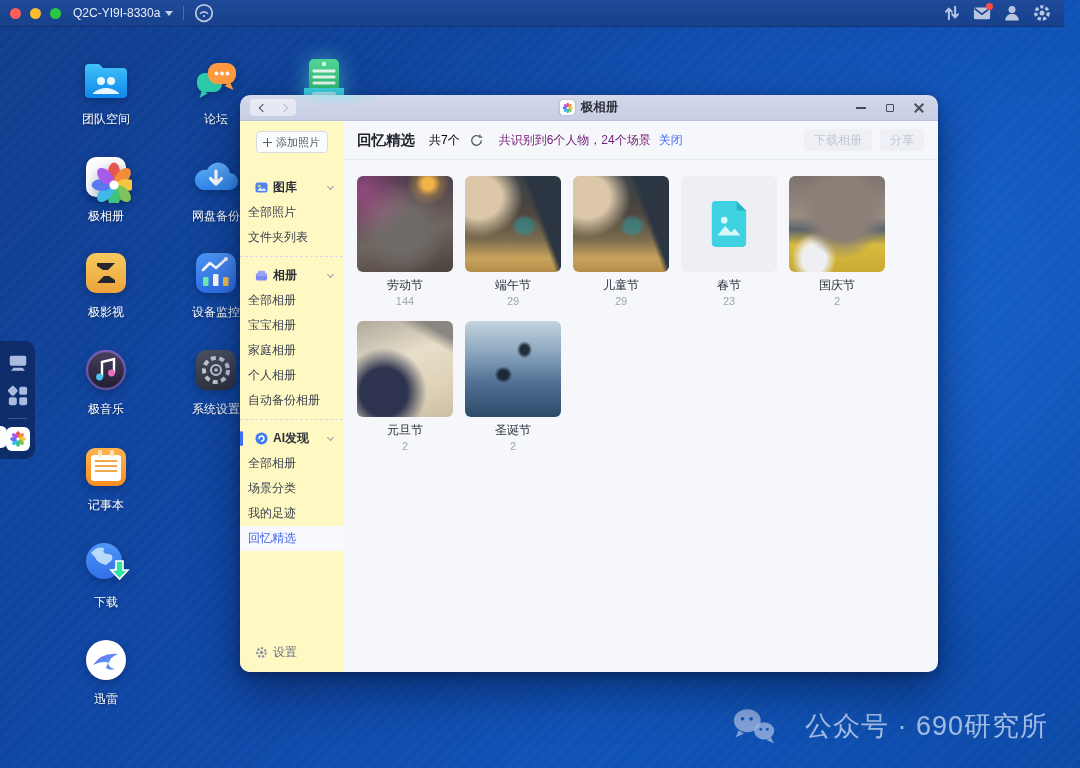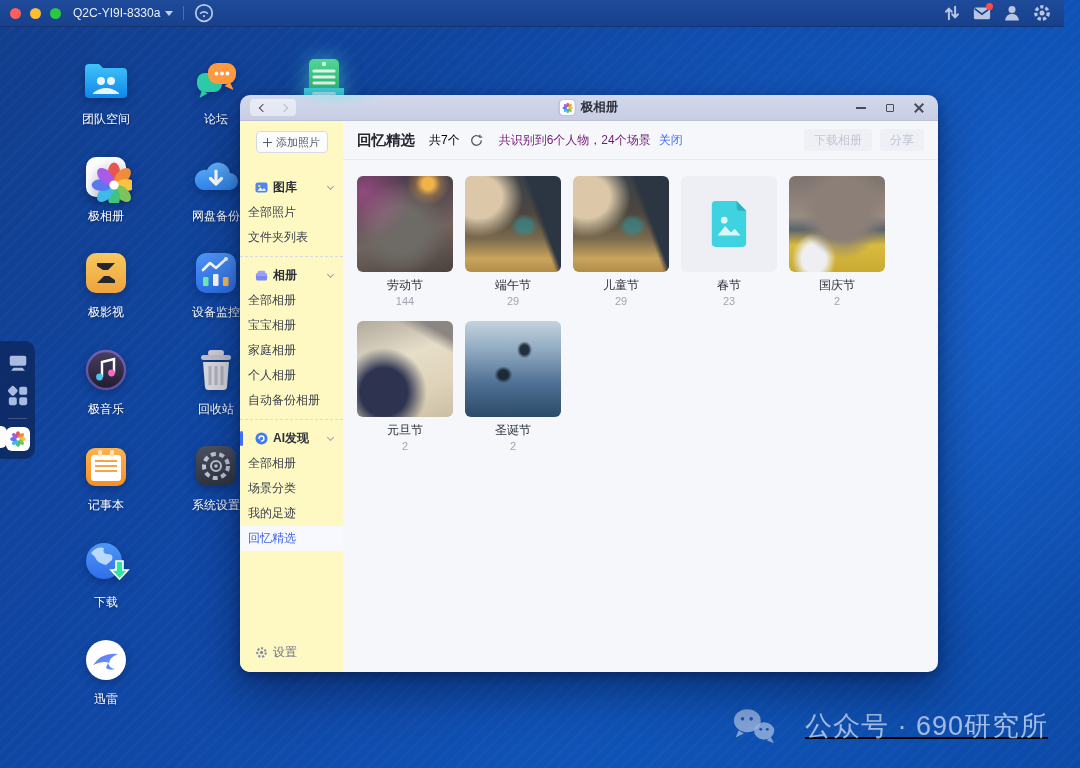--- a/index.html
+++ b/index.html
@@ -141,21 +141,21 @@
     linear-gradient(210deg,#8b8681 0 12%,transparent 22%),
     radial-gradient(ellipse at 28% 74%, #2e3450 0 24%, transparent 44%),
     linear-gradient(160deg,#b1a99b 0%,#e6dec9 40%,#dfd3b9 70%,#cabea5 100%);}
   .t7{background:
     radial-gradient(ellipse at 40% 56%, #1c2a38 0 6%, transparent 11%),
     radial-gradient(ellipse at 62% 30%, #22303e 0 5%, transparent 9%),
     linear-gradient(180deg,#c4d3de 0%,#90aac1 30%,#4f7094 65%,#2c4b69 100%);}
   .t4 svg{width:42px;height:50px;}
 
   
-  .watermark{position:absolute;right:32px;bottom:22px;display:flex;align-items:center;gap:27px;z-index:5;text-decoration:underline;}
+  .watermark{position:absolute;right:32px;bottom:22px;display:flex;align-items:center;gap:27px;z-index:5;}
   .watermark svg{width:46px;height:40px;opacity:.8;}
   .wm-text{font-size:27px;color:rgba(228,237,252,.7);letter-spacing:1px;}
 </style>
 </head>
 <body>
 
 <svg style="position:absolute;width:0;height:0" aria-hidden="true">
 <defs>
   <g id="flower">
     <ellipse cx="18" cy="9.5" rx="4.2" ry="7" fill="#e8574f"></ellipse>
@@ -350,29 +350,20 @@
       <path d="M13 23l7-7 6 5 10-9" stroke="#fff" stroke-width="2.6" fill="none" stroke-linecap="round" stroke-linejoin="round"></path>
       <circle cx="36" cy="12" r="2" fill="#fff"></circle>
       <rect x="13" y="30" width="5.5" height="9" rx="1.2" fill="#6ef0b0"></rect>
       <rect x="23" y="27" width="5.5" height="12" rx="1.2" fill="#fff"></rect>
       <rect x="33" y="30" width="5.5" height="9" rx="1.2" fill="#ffc14d"></rect>
     </svg>
     <span class="lbl">设备监控</span>
   </div>
   <div class="dicon">
     <svg viewBox="0 0 52 52">
-      <rect x="18" y="6" width="16" height="6" rx="3" fill="#cfcfd6"></rect>
-      <rect x="11" y="11" width="30" height="5" rx="2.5" fill="#c2c2cb"></rect>
-      <path d="M13 18h26l-2 25q-.3 3-3.3 3H18.3q-3 0-3.3-3z" fill="#dadae0"></path>
-      <path d="M20 22v19M26 22v19M32 22v19" stroke="#b2b2bd" stroke-width="3"></path>
-    </svg>
-    <span class="lbl">回收站</span>
-  </div>
-  <div class="dicon">
-    <svg viewBox="0 0 52 52">
       <rect x="6" y="6" width="40" height="40" rx="10" fill="url(#lgDark)"></rect>
       <circle cx="26" cy="26" r="12" fill="none" stroke="#c3c8d4" stroke-width="4" stroke-dasharray="5 3.5"></circle>
       <circle cx="26" cy="26" r="5" fill="none" stroke="#c3c8d4" stroke-width="2"></circle>
       <circle cx="26" cy="26" r="1.8" fill="#c3c8d4"></circle>
     </svg>
     <span class="lbl">系统设置</span>
   </div>
 </div>
 
 <div class="hidden-icon">

